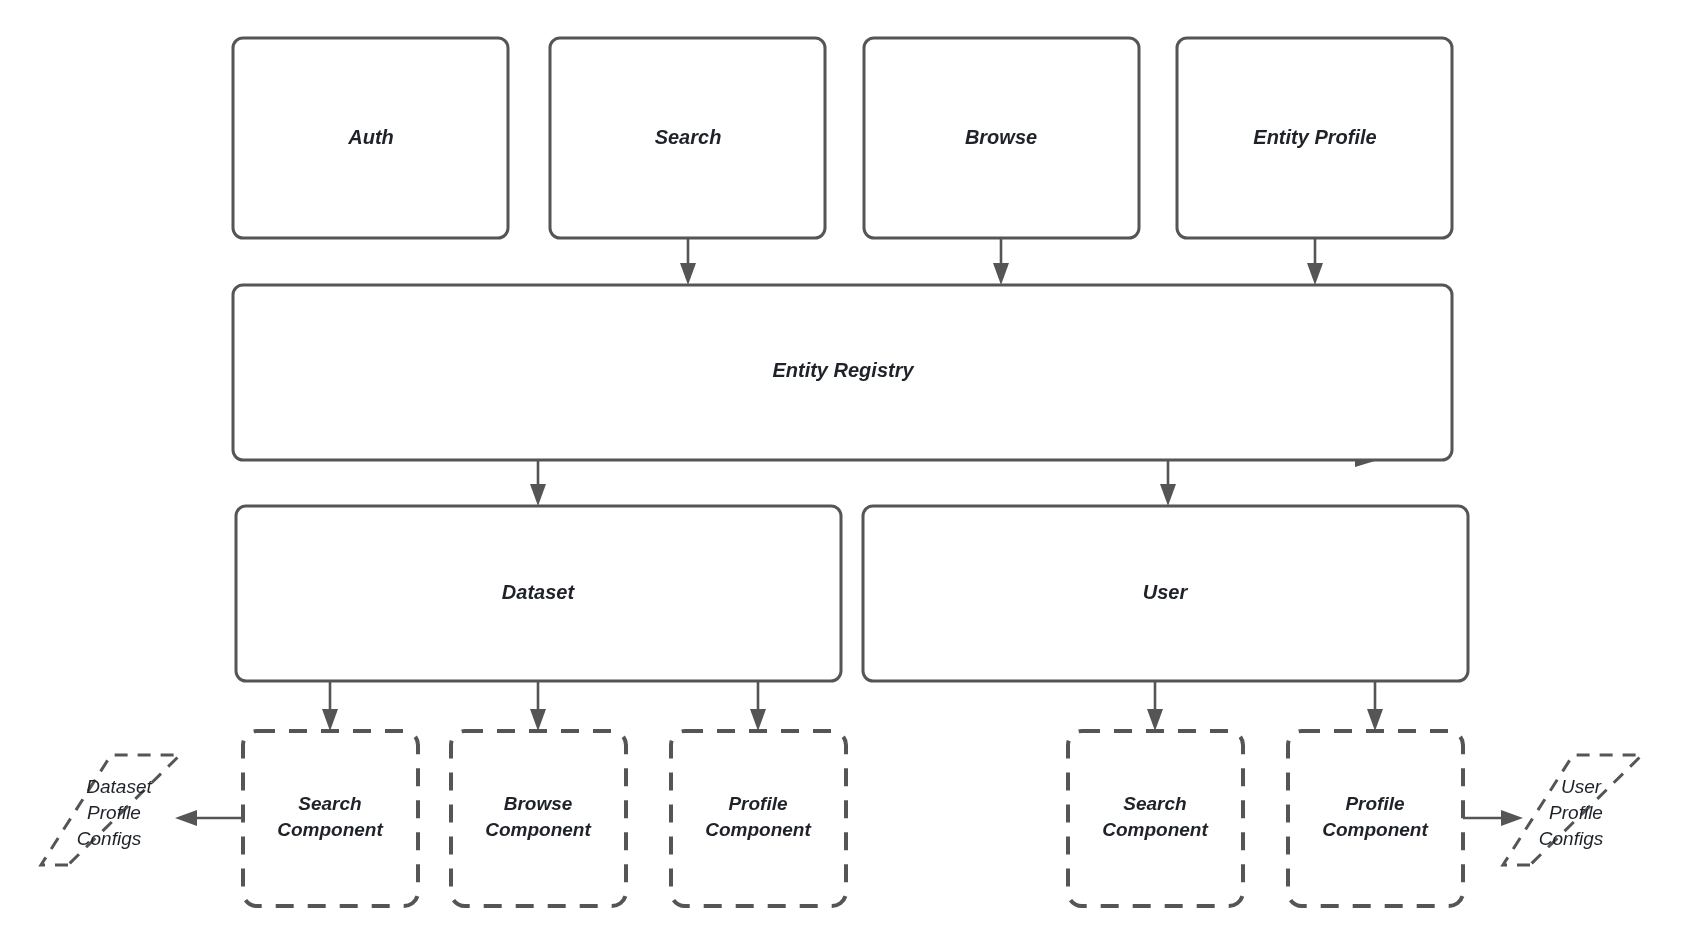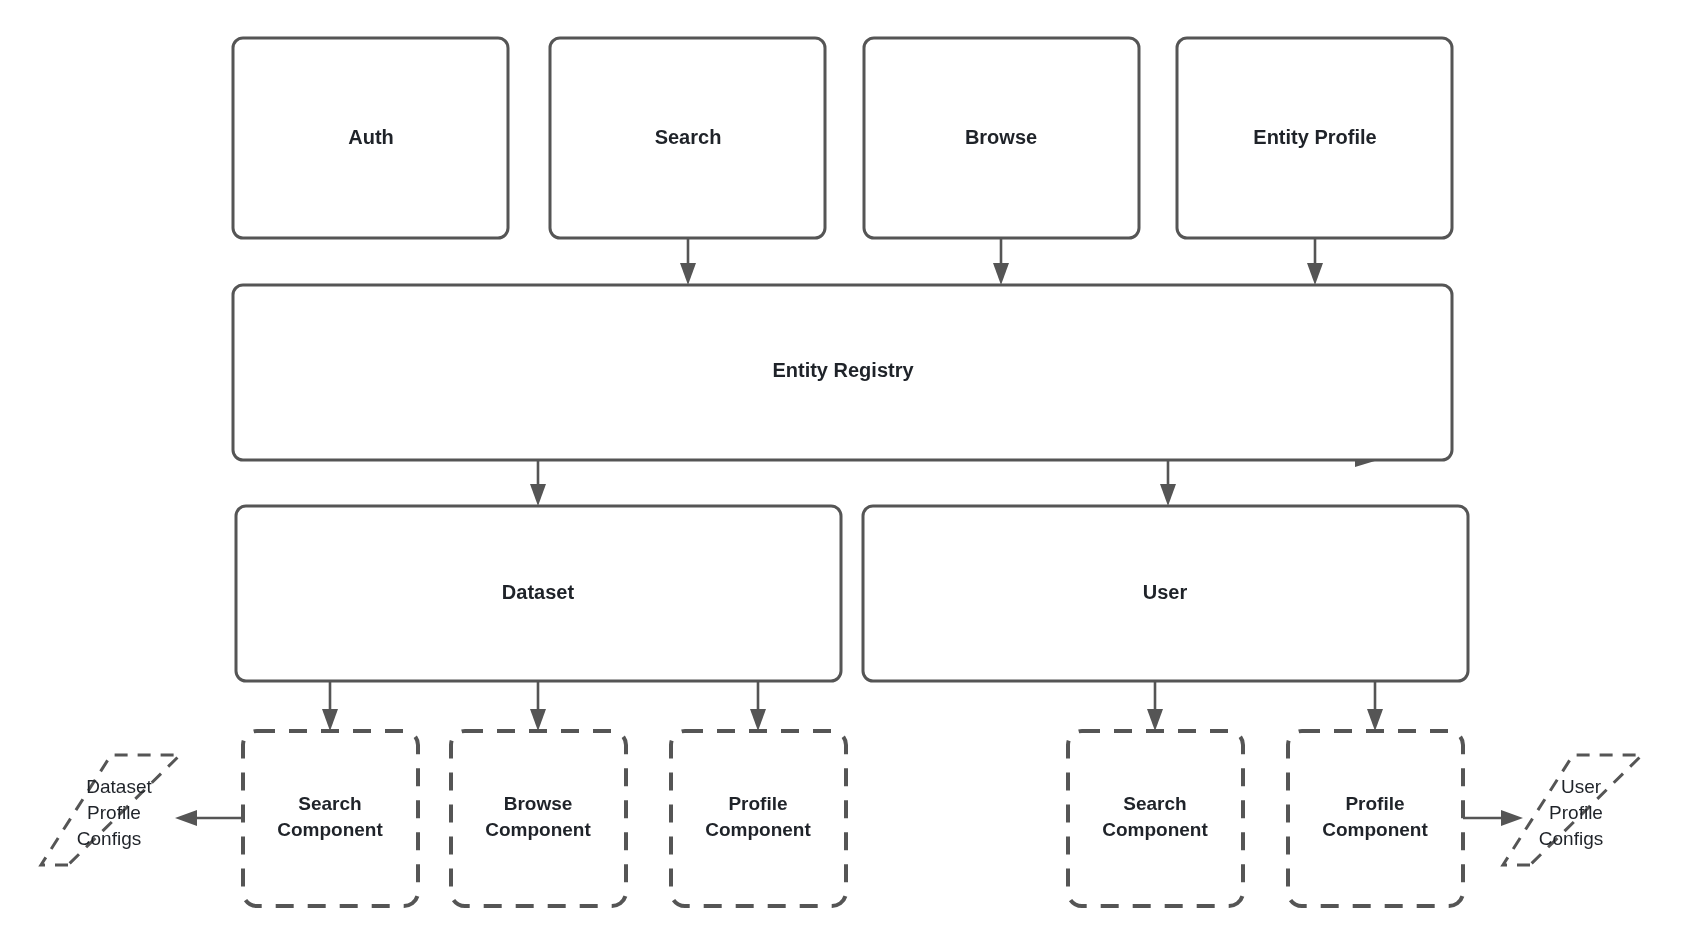--- a/index.html
+++ b/index.html
@@ -11,20 +11,21 @@
     width: 1690px;
     height: 940px;
     font-family: "Liberation Sans", sans-serif;
     overflow: hidden;
   }
   #diagram-root {
     position: relative;
     width: 1690px;
     height: 940px;
     background: #ffffff;
+    font-style: italic;
   }
   svg.diagram {
     display: block;
     width: 1690px;
     height: 940px;
   }
   .node-shape {
     fill: #ffffff;
     stroke: #555555;
     stroke-width: 3;

